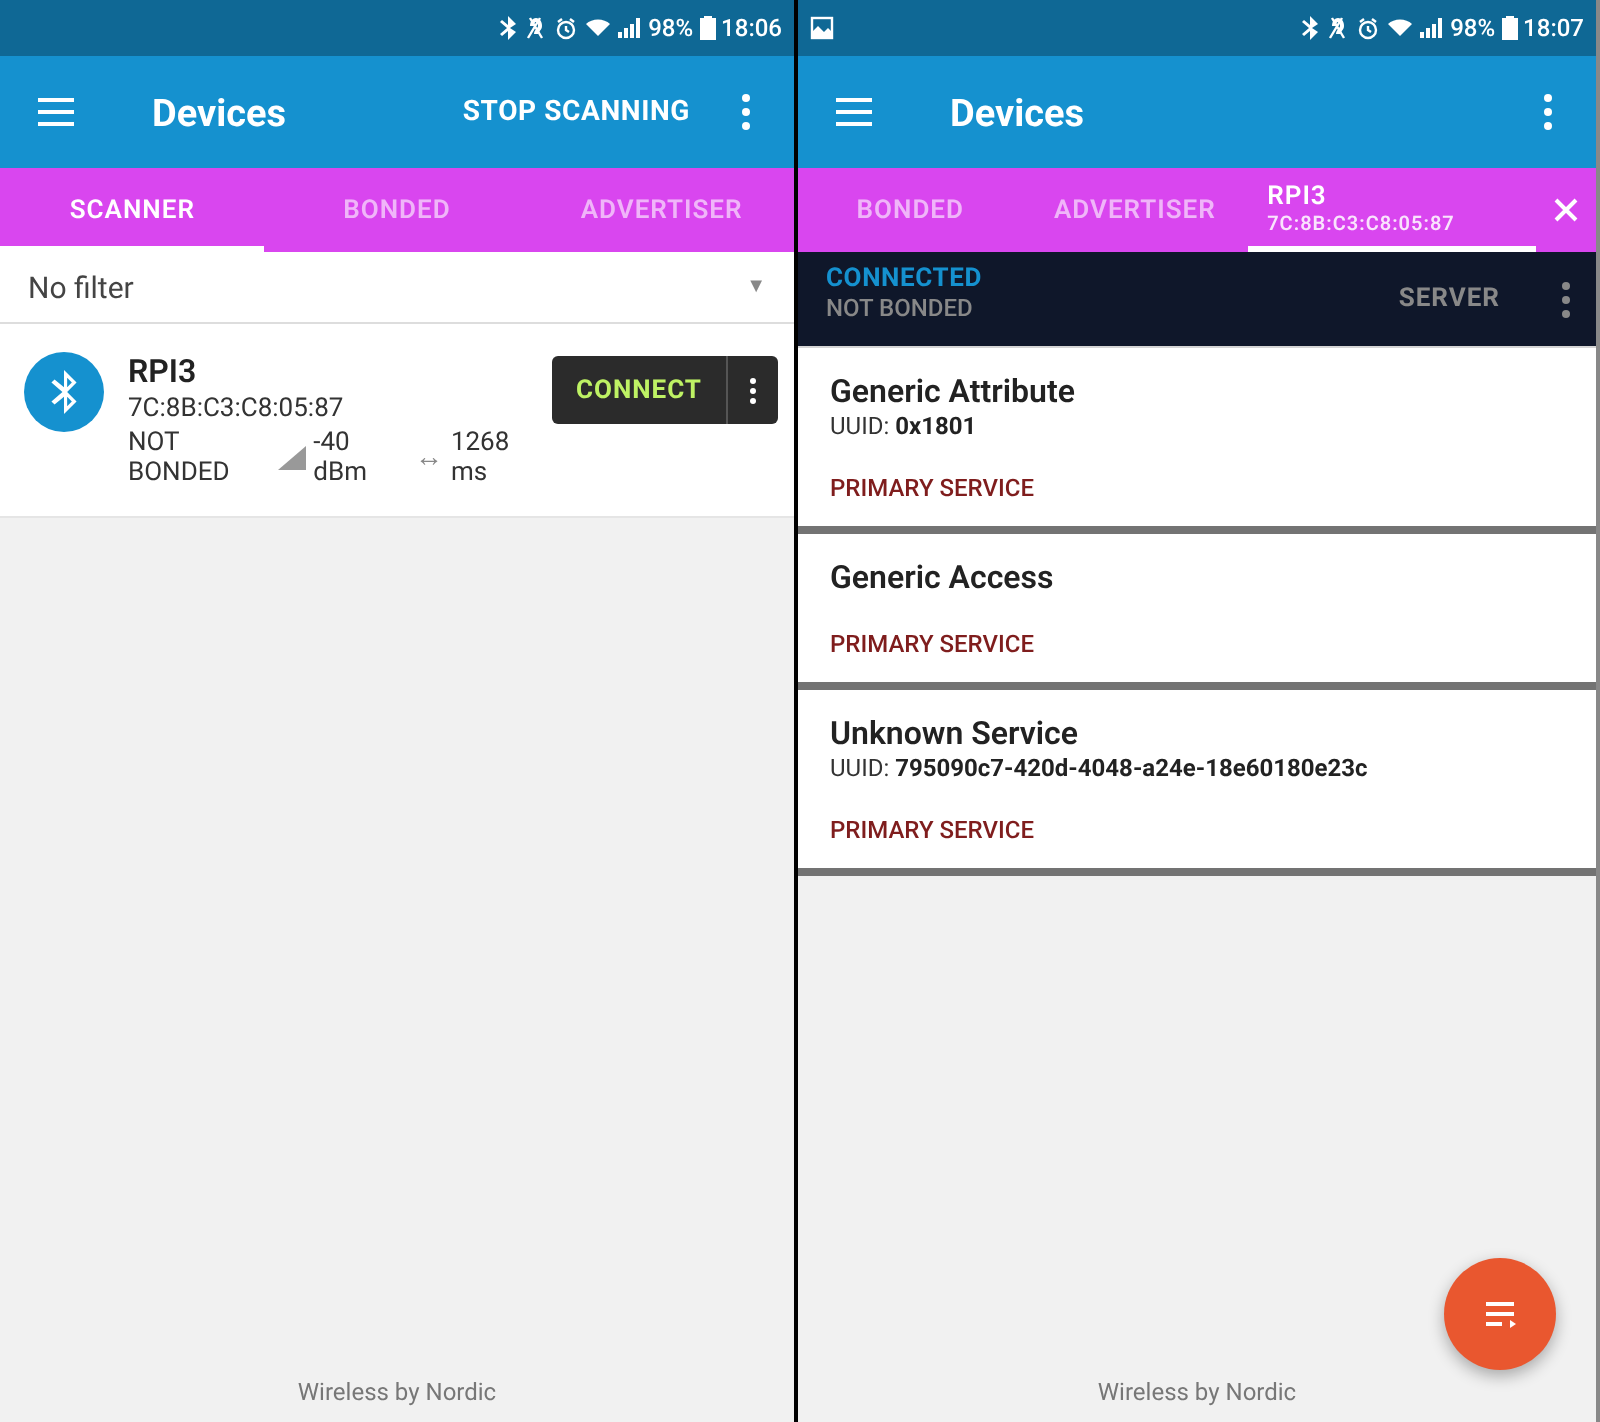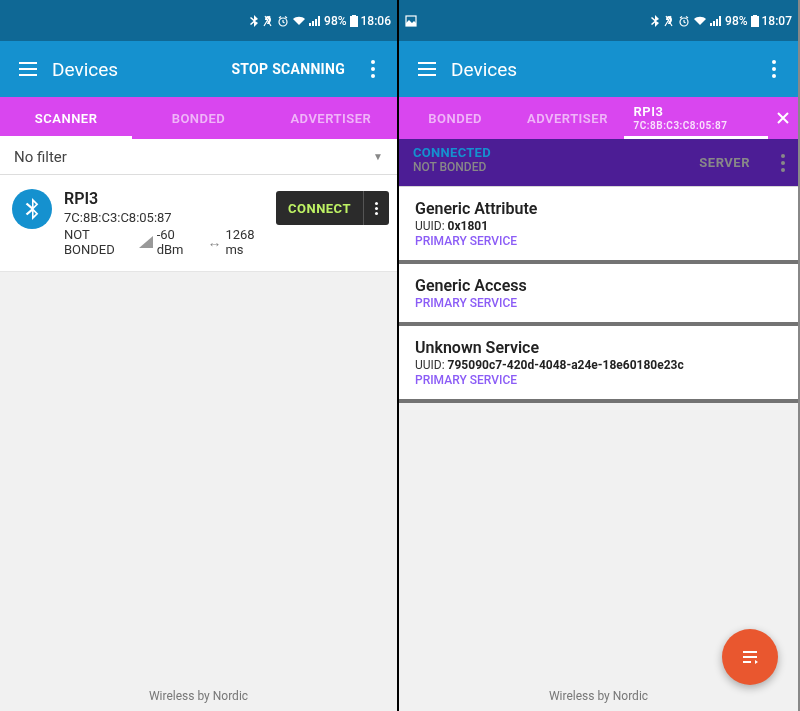--- a/index.html
+++ b/index.html
@@ -1,29 +1,29 @@
 <!DOCTYPE html>
 <html><head>
 <meta charset="utf-8">
 <style>
 *{margin:0;padding:0;box-sizing:border-box;font-family:Roboto,Arial,sans-serif}
 body{background:#888;width:800px;height:711px;display:flex}
 .screen{width:399px;height:711px;background:#f1f1f1;position:relative;display:flex;flex-direction:column}
 .screen.left{border-right:2px solid #000}
-.statusbar{height:41px;background:#0f6895;color:#fff;display:flex;align-items:center;justify-content:space-between;padding:0 6px;font-size:12px}
+.statusbar{height:28px;background:#0f6895;color:#fff;display:flex;align-items:center;justify-content:space-between;padding:0 6px;font-size:12px}
 .status-left{display:flex;gap:3px}
 .status-right{display:flex;align-items:center;gap:3px}
 .status-right span{font-weight:500}
 .appbar{background:#1591cf;color:#fff;padding:0}
 .appbar-top{display:flex;align-items:center;height:56px;padding:0 8px}
 .menu-btn{width:40px;height:40px;display:flex;align-items:center;justify-content:center;cursor:pointer}
 .hamburger{width:18px;height:2px;background:#fff;position:relative}
 .hamburger::before,.hamburger::after{content:"";position:absolute;width:18px;height:2px;background:#fff;left:0}
 .hamburger::before{top:-6px}.hamburger::after{top:6px}
-.app-title{font-size:19px;font-weight:400;margin-left:4px;flex:1}
+.app-title{font-size:19px;font-weight:700;margin-left:28px;flex:1}
 .action-btn{color:#fff;font-size:14px;font-weight:700;padding:8px 12px;cursor:pointer;letter-spacing:0.3px}
 .more-btn{width:32px;height:40px;display:flex;align-items:center;justify-content:center;cursor:pointer}
 .dots{width:4px;height:4px;border-radius:50%;background:#fff;position:relative}
 .dots::before,.dots::after{content:"";position:absolute;width:4px;height:4px;border-radius:50%;background:#fff;left:0}
 .dots::before{top:-7px}.dots::after{top:7px}
 .tabs{display:flex;background:#d946ef;height:42px}
 .tab{flex:1;display:flex;align-items:center;justify-content:center;color:rgba(255,255,255,0.6);font-size:13px;font-weight:600;letter-spacing:0.5px;cursor:pointer;position:relative;padding:0 6px;min-width:0}
 .tab.active{color:#fff}
 .tab.active::after{content:"";position:absolute;bottom:0;left:0;right:0;height:3px;background:#fff}
 .tab-rpi{flex-direction:column;text-align:left;align-items:flex-start;justify-content:center;flex:1.3;padding-left:10px;padding-right:4px}
@@ -38,35 +38,35 @@
 .device-info{flex:1;min-width:0}
 .device-name{font-size:16px;font-weight:600;color:#222;line-height:1.3}
 .device-mac{font-size:13px;color:#333}
 .device-line{display:flex;gap:14px;align-items:center;margin-top:2px;font-size:13px;color:#333}
 .signal-ic{color:#888;font-size:14px}
 .connect-btn-wrap{display:flex;align-items:center;background:#2b2b2b;border-radius:3px;height:34px;overflow:hidden;margin-top:2px}
 .connect-btn{color:#bef264;font-size:13px;font-weight:700;letter-spacing:0.5px;padding:0 12px;cursor:pointer}
 .connect-more{width:26px;height:100%;display:flex;align-items:center;justify-content:center;border-left:1px solid #555;cursor:pointer}
 .connect-more .dots{width:3px;height:3px}.connect-more .dots::before,.connect-more .dots::after{width:3px;height:3px}.connect-more .dots::before{top:-5px}.connect-more .dots::after{top:5px}
 .footer{position:absolute;bottom:8px;left:0;right:0;text-align:center;font-size:12px;color:#777}
-.conn-bar{background:#4c1d95;display:flex;align-items:stretch;height:48px;border-bottom:1px solid #d5d5d5}
+.conn-bar{background:#0f172a;display:flex;align-items:stretch;height:48px;border-bottom:1px solid #d5d5d5}
 .conn-status{padding:6px 14px;flex:1}
 .conn-c{color:#1591cf;font-size:13px;font-weight:700;letter-spacing:0.3px}
 .conn-nb{color:#888;font-size:12px;font-weight:500}
 .sub-tabs{display:flex;align-items:stretch}
 .sub-tab{display:flex;align-items:center;padding:0 18px;color:#888;font-size:13px;font-weight:700;letter-spacing:0.5px;cursor:pointer;position:relative}
 .sub-tab.active{color:#1591cf}
 .sub-tab.active::after{content:"";position:absolute;bottom:-1px;left:0;right:0;height:3px;background:#1591cf}
 .sub-more{width:30px;display:flex;align-items:center;justify-content:center;cursor:pointer}
 .sub-more .dots{background:#888}.sub-more .dots::before,.sub-more .dots::after{background:#888}
 .service{background:#fff;border-bottom:4px solid #737373;padding:12px 16px}
 .srv-name{font-size:16px;font-weight:600;color:#222}
 .srv-uuid{font-size:12px;color:#333;margin-top:1px}
 .srv-uuid b{color:#222}
-.srv-type{font-size:12px;color:#8b5cf6;margin-top:1px;font-weight:500}
+.srv-type{font-size:12px;color:#7f1d1d;margin-top:17px;font-weight:500}
 .fab{position:absolute;bottom:26px;right:20px;width:56px;height:56px;border-radius:50%;background:#e9572f;display:flex;align-items:center;justify-content:center;color:#fff;box-shadow:0 3px 8px rgba(0,0,0,0.3);cursor:pointer}
 svg{display:block}
 </style>
 </head>
 <body>
 
 <div class="screen left">
   <div class="statusbar">
     <div class="status-left"></div>
     <div class="status-right">
@@ -140,21 +140,21 @@
     <div class="device-info">
       <div class="device-name">RPI3</div>
       <div class="device-mac">7C:8B:C3:C8:05:87</div>
       <div class="device-line">
         <span>NOT BONDED</span>
         <span class="signal-ic">
           <svg width="14" height="12" viewBox="0 0 14 12">
               <path d="M0 12L14 12 14 0z" fill="#999"></path>
             </svg>
         </span>
-        <span style="margin-left:-10px">-60 dBm</span>
+        <span style="margin-left:-10px">-40 dBm</span>
         <span class="signal-ic">↔</span>
         <span style="margin-left:-10px">1268 ms</span>
       </div>
     </div>
     <div class="connect-btn-wrap">
       <div class="connect-btn">CONNECT</div>
       <div class="connect-more">
           <div class="dots"></div>
         </div>
     </div>

